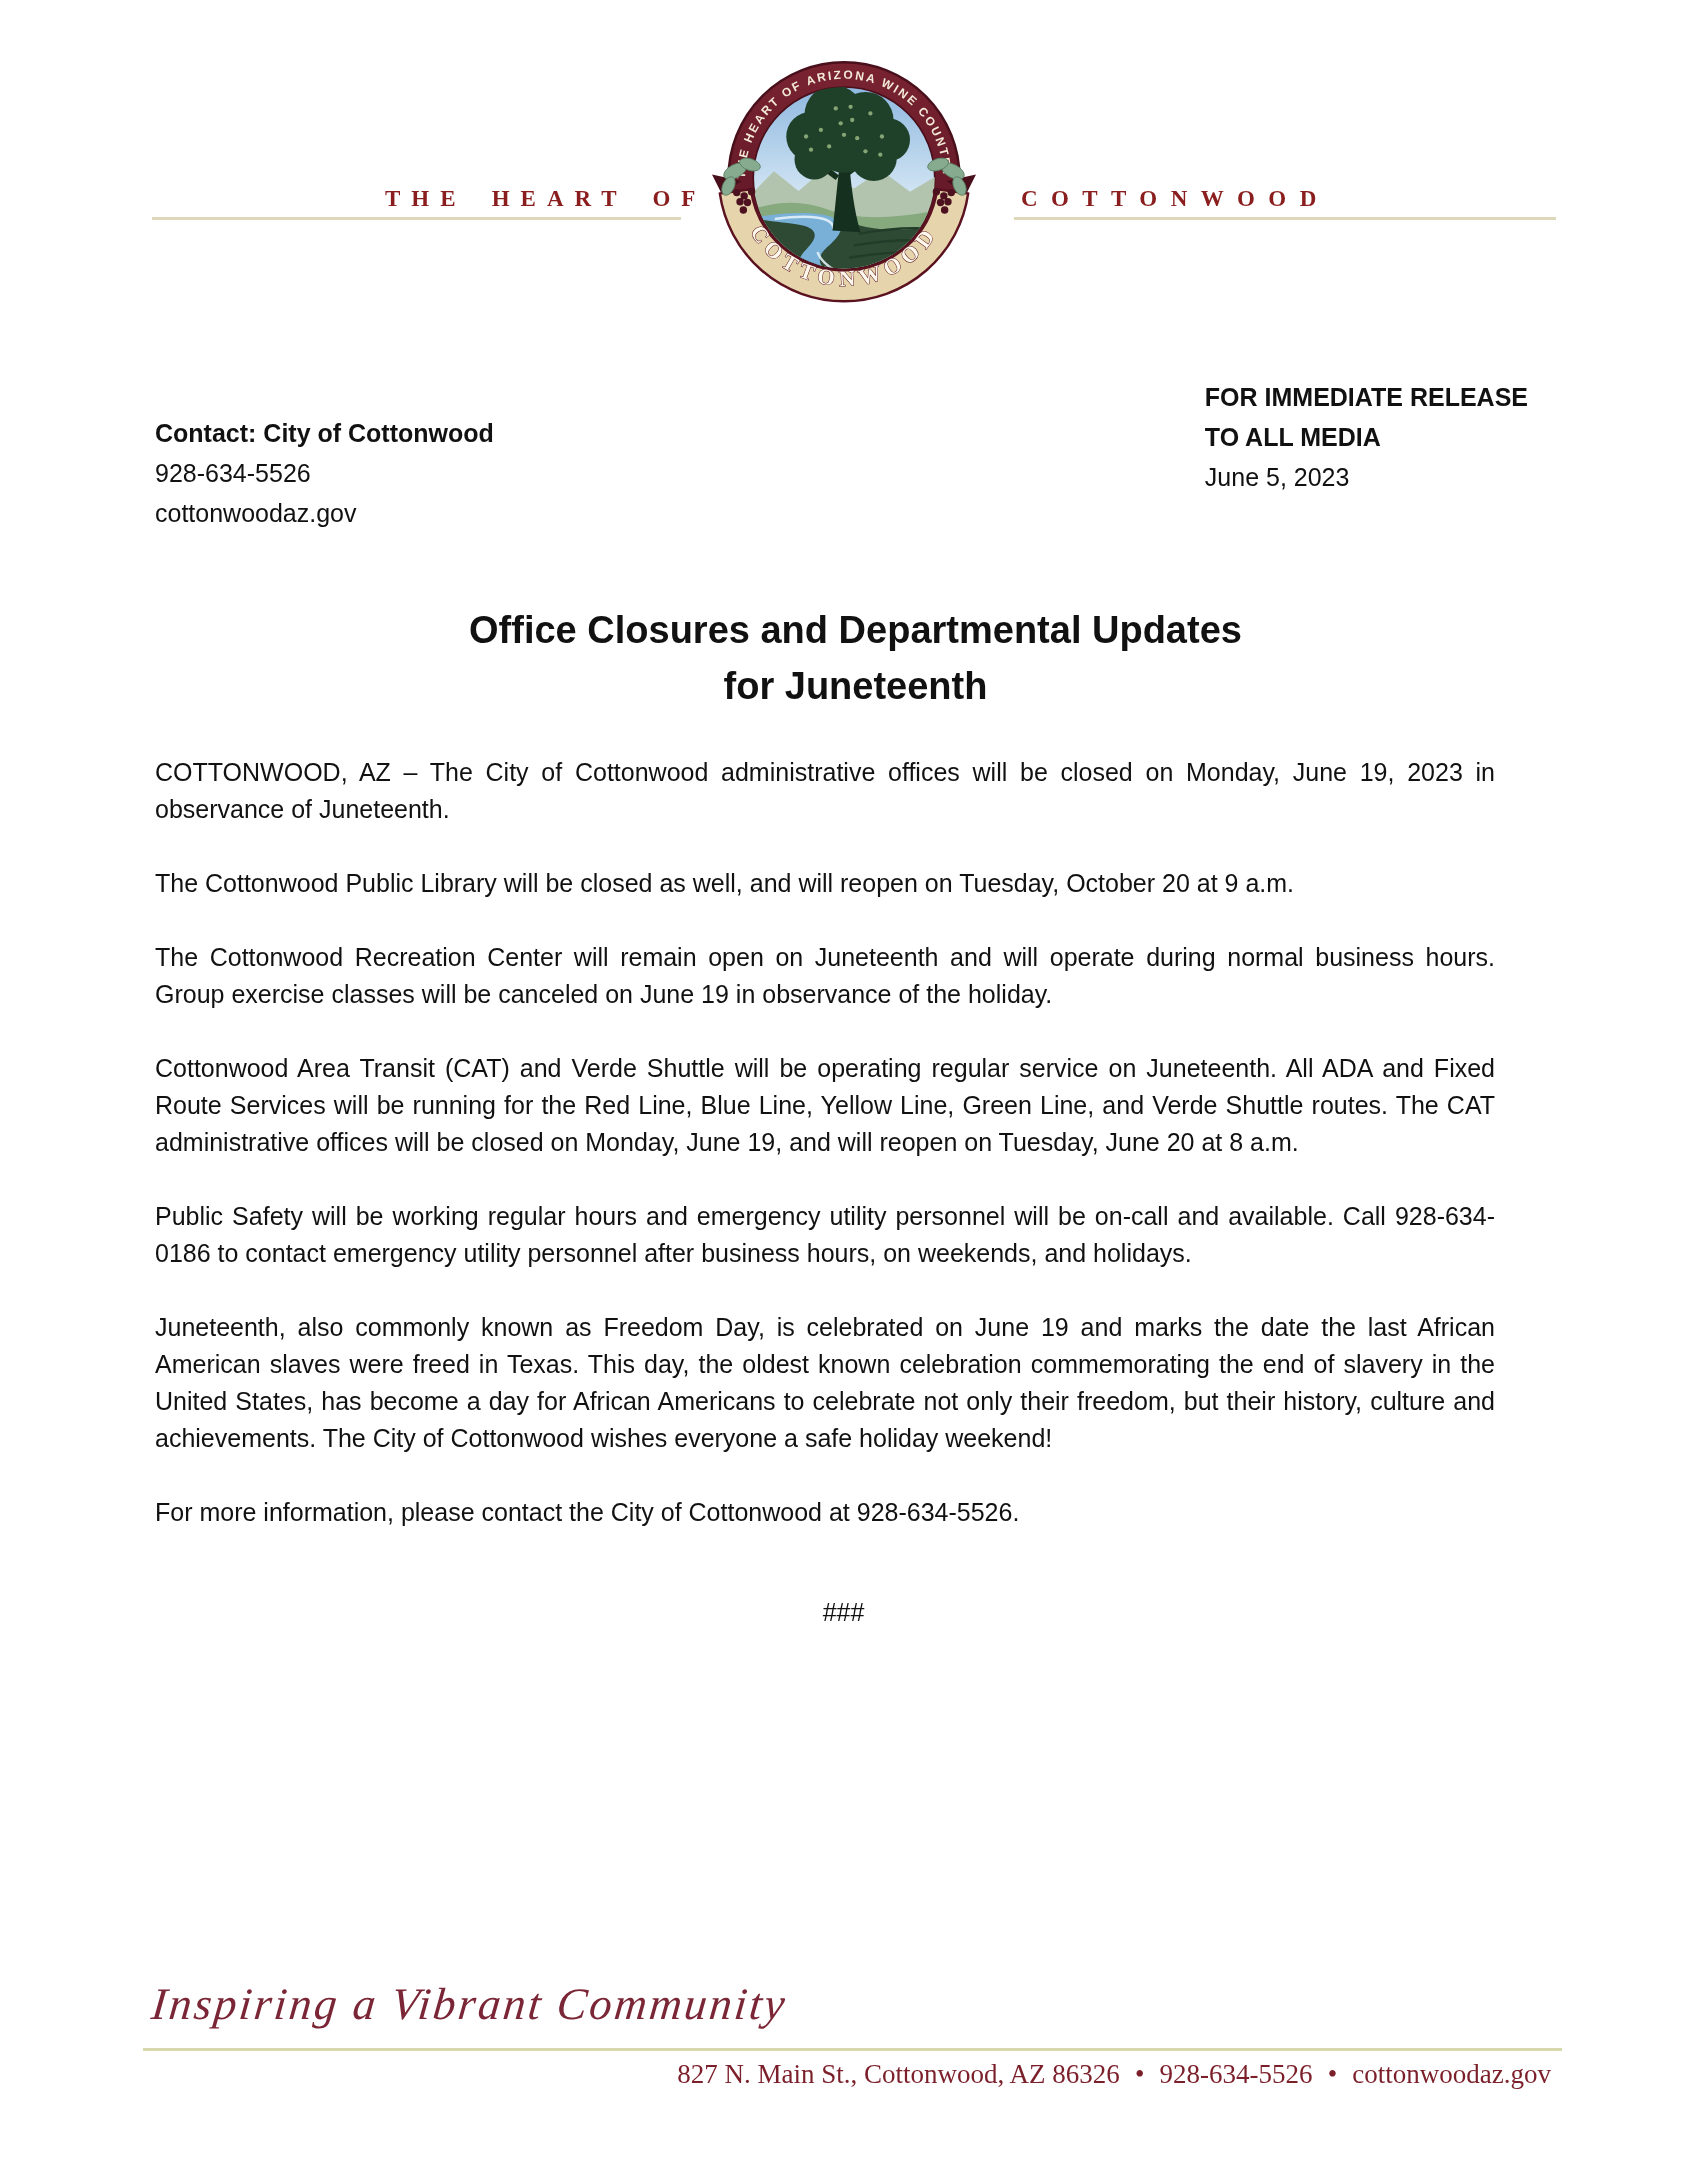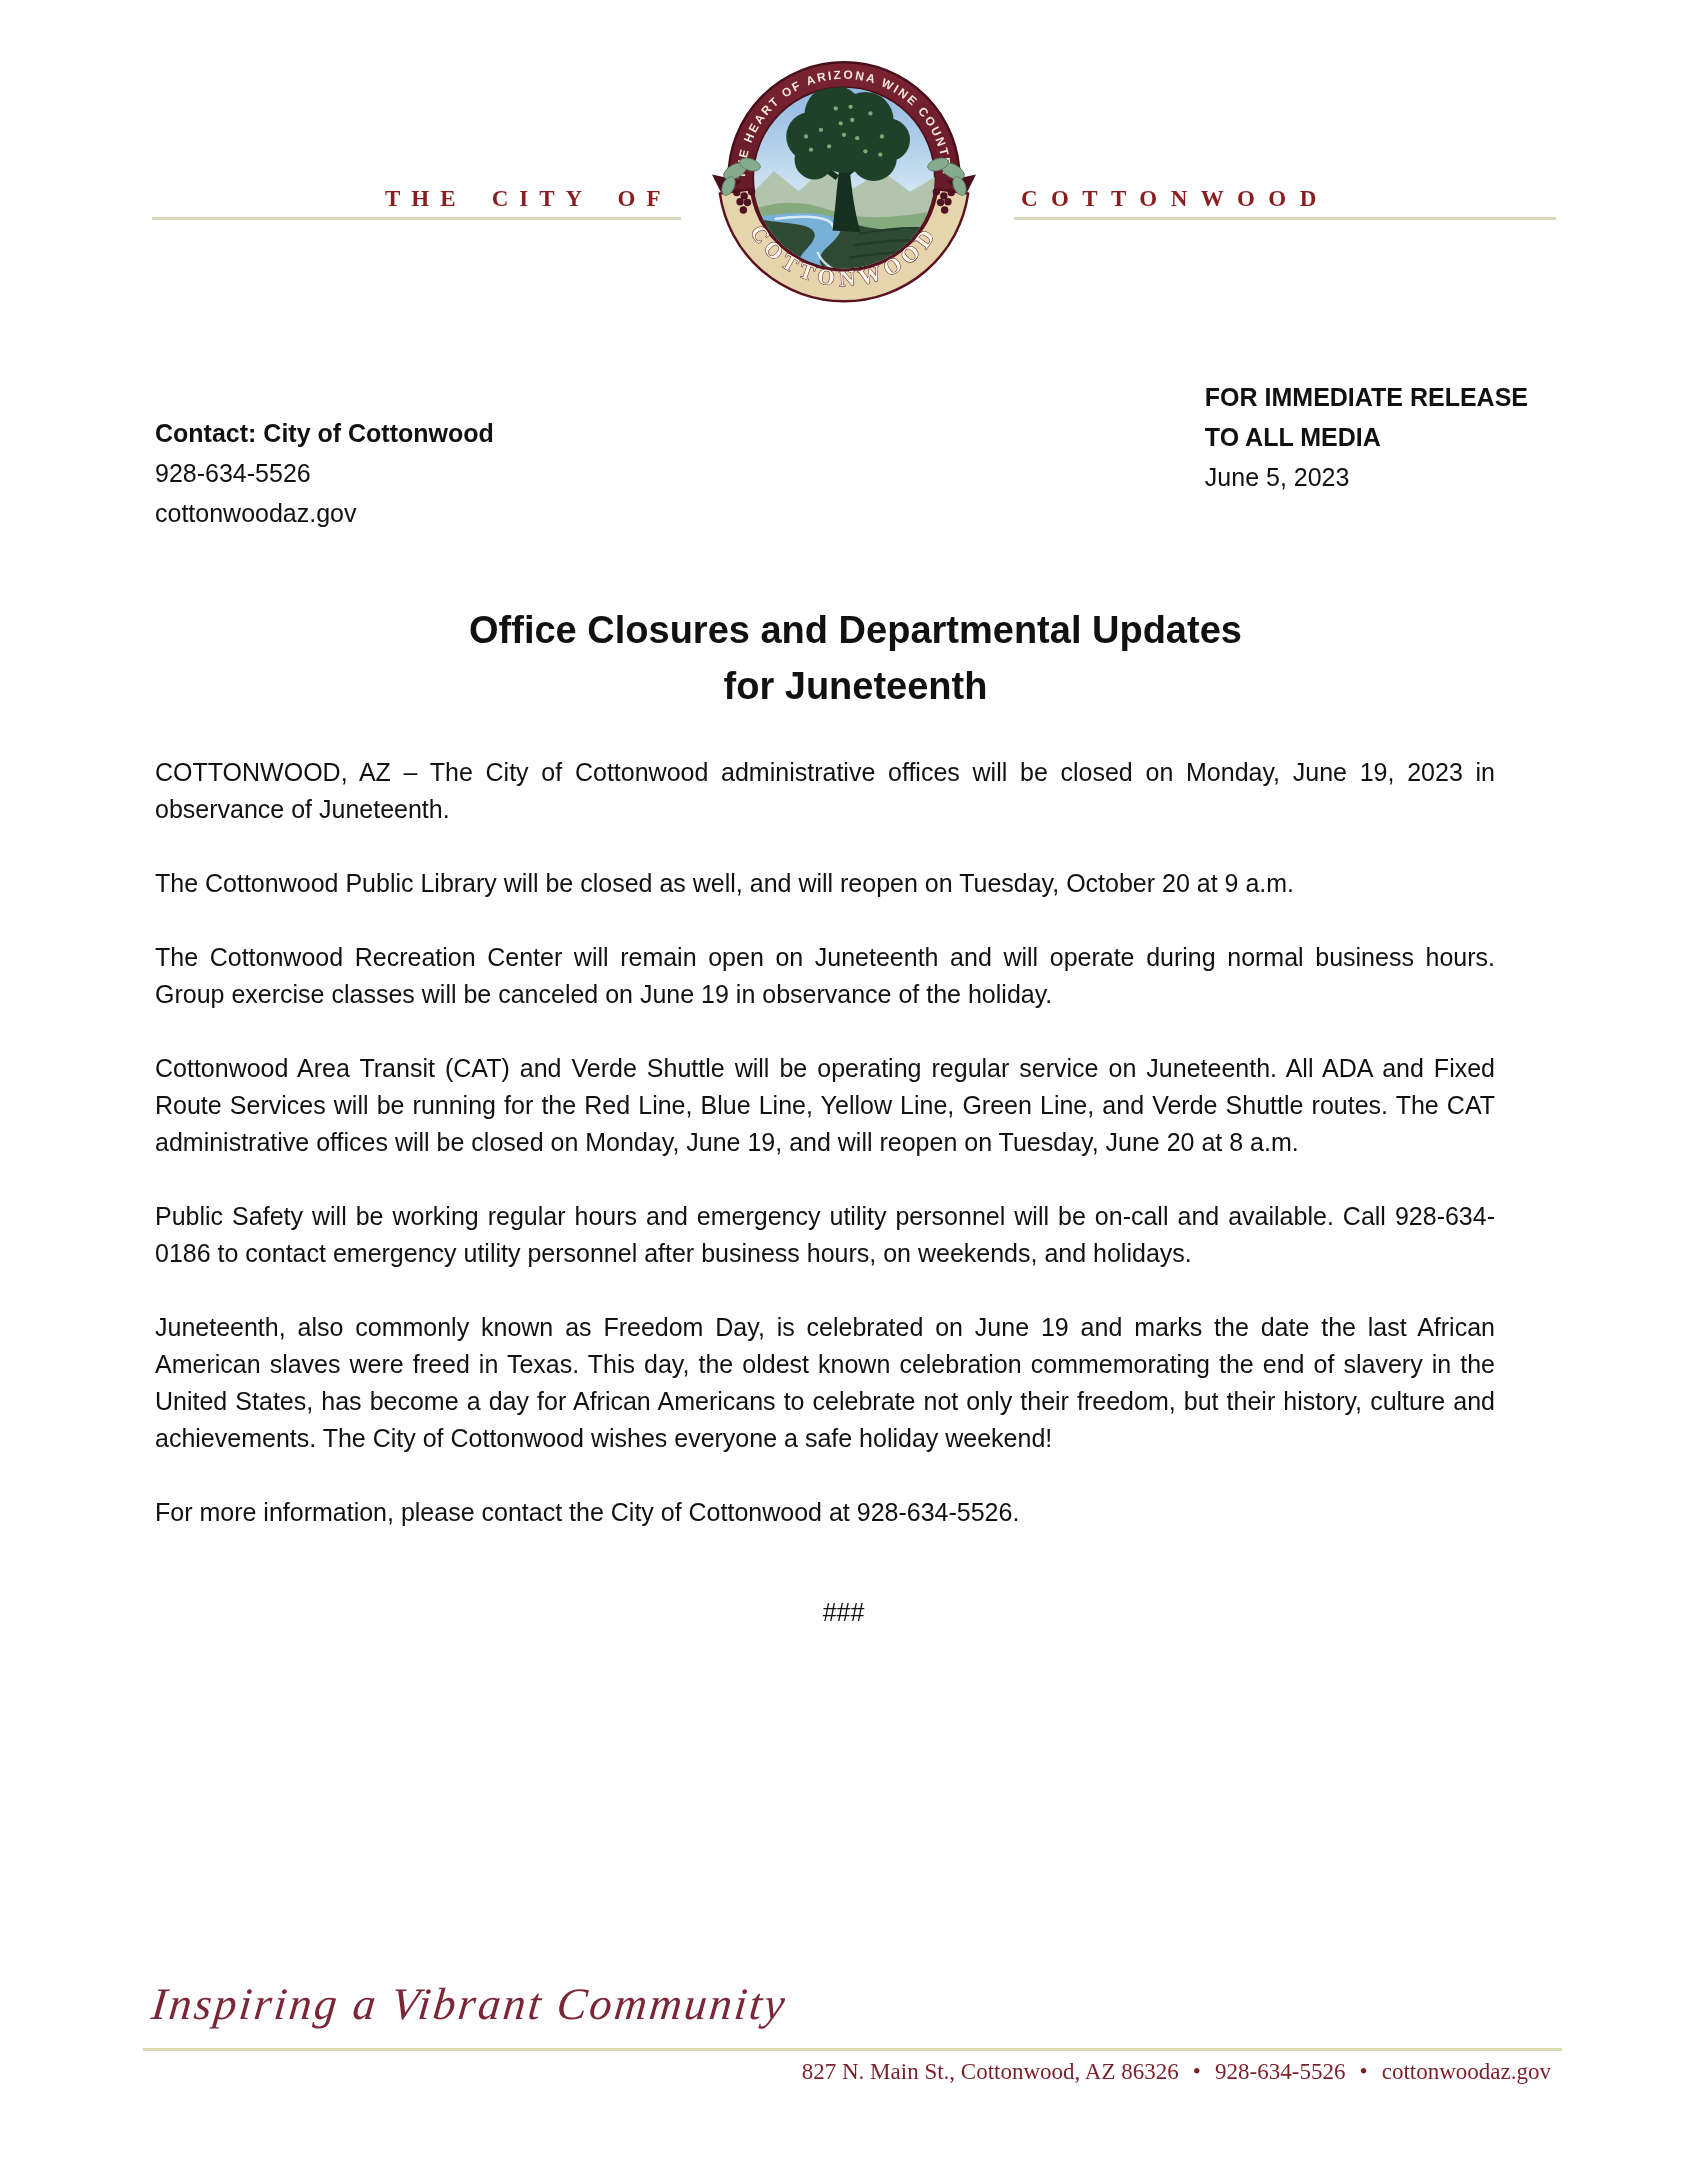--- a/index.html
+++ b/index.html
@@ -48,30 +48,30 @@
   
   .tagline{
     position:absolute;left:149px;top:1978px;
     font-family:"Liberation Serif",serif;font-style:italic;
     font-size:45px;color:var(--script-maroon);letter-spacing:2.5px;
     transform:skewX(-6deg);transform-origin:left bottom;white-space:nowrap;
   }
   .footer-rule{position:absolute;left:143px;top:2048px;width:1419px;height:3.4px;background:var(--footer-line);}
   .address{
     position:absolute;right:136px;top:2059px;
-    font-family:"Liberation Serif",serif;font-size:23px;color:var(--footer-maroon);white-space:nowrap;
+    font-family:"Liberation Serif",serif;font-size:27px;color:var(--footer-maroon);white-space:nowrap;
   }
   .address .sep{padding:0 8.4px;}
 </style>
 </head>
 <body>
 
 <div class="page">
 
-  <div class="brand brand-left">THE CITY OF</div>
+  <div class="brand brand-left">THE HEART OF</div>
   <div class="brand brand-right">COTTONWOOD</div>
   <div class="rule rule-left"></div>
   <div class="rule rule-right"></div>
 
   <div class="logo-wrap">
     <svg width="264" height="264" viewBox="0 0 320 320">
       <defs>
         <linearGradient id="sky" x1="0" y1="0" x2="0" y2="1">
           <stop offset="0" stop-color="#8fb8e0"></stop>
           <stop offset="0.55" stop-color="#cde2f2"></stop>

